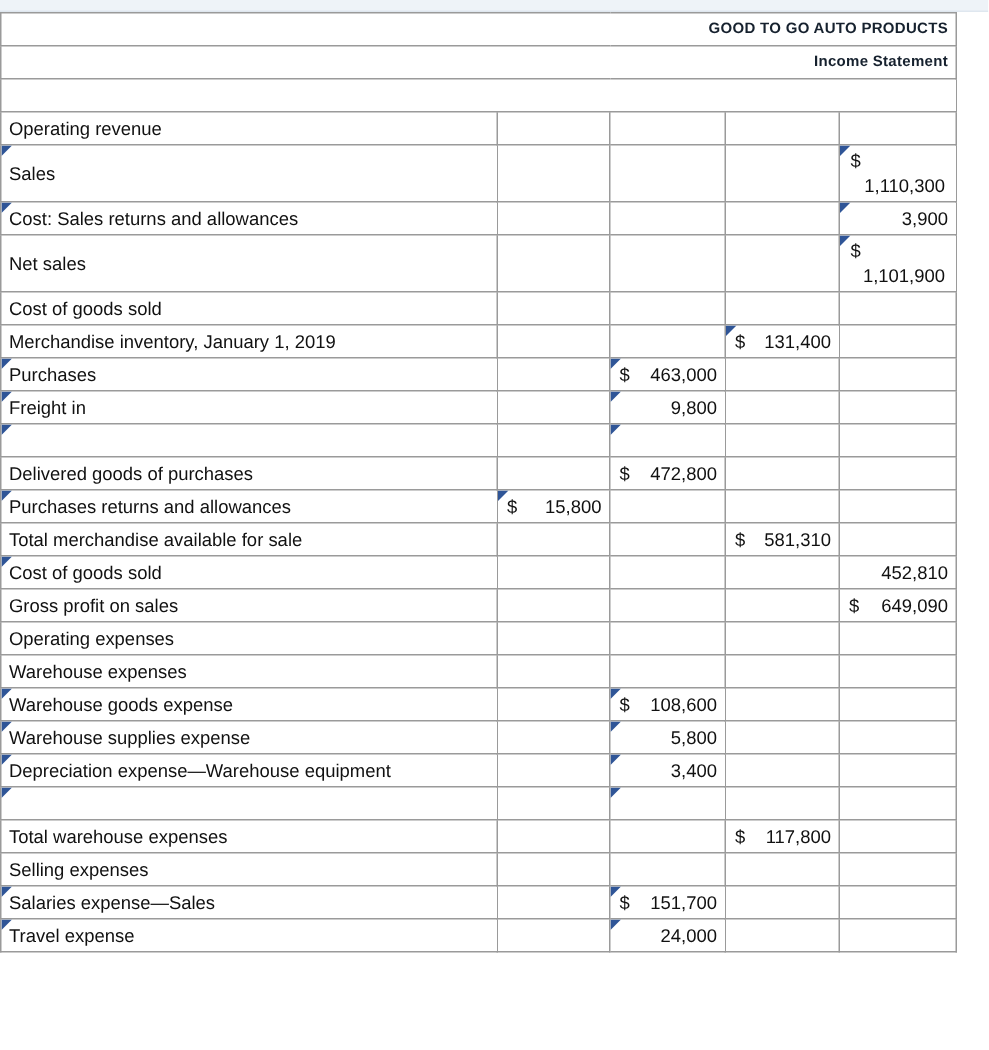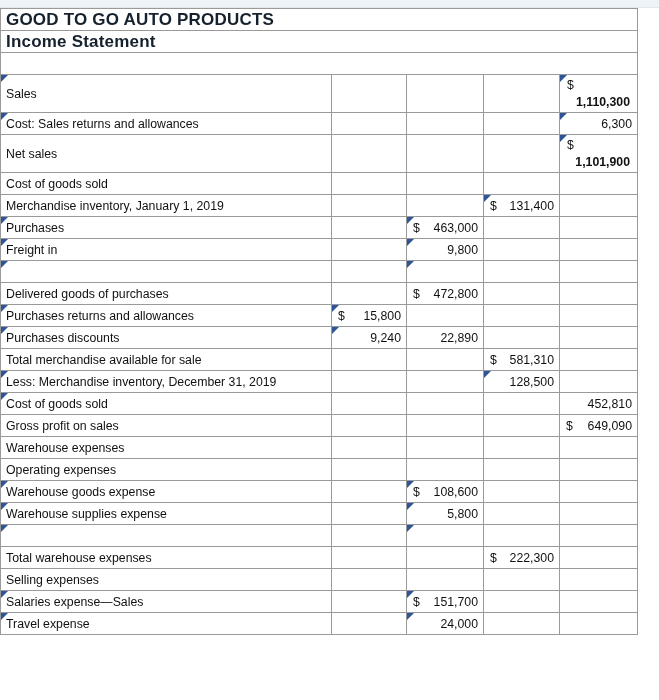--- a/index.html
+++ b/index.html
@@ -44,25 +44,25 @@
     box-sizing: border-box;
     white-space: nowrap;
     overflow: hidden;
   }
 
   
   td.title-band {
     background: #6fa8dc;
     color: #16212e;
     font-weight: bold;
-    text-align: left;
+    text-align: right;
     letter-spacing: .2px;
     border: 1px solid #5b93c6;
     height: 23px;
-    font-size: 17px;
+    font-size: 10px;
     margin-left: 25px;
   }
   td.subtitle-band {
     background: #b6c0da;
     border: 2px solid #5b7fae;
     height: 25px;
     position: relative;
   }
 
   
@@ -91,21 +91,20 @@
     display: block;
     text-align: left;
     padding-left: 2px;
     line-height: 17px;
   }
   td.money2 .v {
     display: block;
     text-align: right;
     padding-right: 2px;
     line-height: 17px;
-    font-weight: bold;
   }
 
   
   td.editable {
     border: 2px solid #5b7fae;
     position: relative;
   }
   td.editable::before {
     content: "";
     position: absolute;
@@ -142,36 +141,43 @@
         <td class="title-band" colspan="5">GOOD TO GO AUTO PRODUCTS</td>
       </tr>
       <tr>
         <td class="title-band" colspan="5">Income Statement</td>
       </tr>
       <tr>
         <td class="subtitle-band" colspan="5"></td>
       </tr>
     </tbody>
     <tbody id="rows-body">
+        <tr>
+          <td class="ind0">Operating revenue</td>
+          <td class="num"></td>
+          <td class="num"></td>
+          <td class="num"></td>
+          <td class="num"></td>
+        </tr>
         <tr class="tall">
           <td class="ind1 editable">Sales</td>
           <td class="num"></td>
           <td class="num"></td>
           <td class="num"></td>
           <td class="num editable money2">
             <span class="d">$</span>
             <span class="v">1,110,300</span>
           </td>
         </tr>
         <tr>
           <td class="ind1 editable">Cost: Sales returns and allowances</td>
           <td class="num"></td>
           <td class="num"></td>
           <td class="num"></td>
-          <td class="num rule-bottom editable">6,300</td>
+          <td class="num rule-bottom editable">3,900</td>
         </tr>
         <tr class="tall">
           <td class="ind1">Net sales</td>
           <td class="num"></td>
           <td class="num"></td>
           <td class="num"></td>
           <td class="num editable money2">
             <span class="d">$</span>
             <span class="v">1,101,900</span>
           </td>
@@ -219,94 +225,87 @@
           <td class="num"></td>
         </tr>
         <tr>
           <td class="ind2 editable">Purchases returns and allowances</td>
           <td class="num editable"><span class="dollar" style="float: left; padding-left: 1px;">$</span><span class="" style="">15,800</span></td>
           <td class="num"></td>
           <td class="num"></td>
           <td class="num"></td>
         </tr>
         <tr>
-          <td class="ind2 editable">Purchases discounts</td>
-          <td class="num editable">9,240</td>
-          <td class="num rule-bottom">22,890</td>
-          <td class="num"></td>
-          <td class="num"></td>
-        </tr>
-        <tr>
           <td class="ind1">Total merchandise available for sale</td>
           <td class="num"></td>
           <td class="num"></td>
           <td class="num"><span class="dollar" style="float: left; padding-left: 1px;">$</span><span class="" style="">581,310</span></td>
           <td class="num"></td>
         </tr>
         <tr>
-          <td class="ind1 editable">Less: Merchandise inventory, December 31, 2019</td>
-          <td class="num"></td>
-          <td class="num"></td>
-          <td class="num editable">128,500</td>
-          <td class="num"></td>
-        </tr>
-        <tr>
           <td class="ind1 editable">Cost of goods sold</td>
           <td class="num"></td>
           <td class="num"></td>
           <td class="num"></td>
           <td class="num rule-bottom">452,810</td>
         </tr>
         <tr>
           <td class="ind0">Gross profit on sales</td>
           <td class="num"></td>
           <td class="num"></td>
           <td class="num"></td>
           <td class="num"><span class="dollar" style="float: left; padding-left: 1px;">$</span><span class="" style="">649,090</span></td>
         </tr>
         <tr>
+          <td class="ind0">Operating expenses</td>
+          <td class="num"></td>
+          <td class="num"></td>
+          <td class="num"></td>
+          <td class="num"></td>
+        </tr>
+        <tr>
           <td class="ind1">Warehouse expenses</td>
           <td class="num"></td>
           <td class="num"></td>
           <td class="num"></td>
           <td class="num"></td>
         </tr>
         <tr>
-          <td class="ind0">Operating expenses</td>
-          <td class="num"></td>
-          <td class="num"></td>
-          <td class="num"></td>
-          <td class="num"></td>
-        </tr>
-        <tr>
           <td class="ind2 editable">Warehouse goods expense</td>
           <td class="num"></td>
           <td class="num editable"><span class="dollar" style="float: left; padding-left: 1px;">$</span><span class="" style="">108,600</span></td>
           <td class="num"></td>
           <td class="num"></td>
         </tr>
         <tr>
           <td class="ind2 editable">Warehouse supplies expense</td>
           <td class="num"></td>
           <td class="num editable">5,800</td>
           <td class="num"></td>
           <td class="num"></td>
         </tr>
         <tr>
+          <td class="ind2 editable">Depreciation expense—Warehouse equipment</td>
+          <td class="num"></td>
+          <td class="num editable">3,400</td>
+          <td class="num"></td>
+          <td class="num"></td>
+        </tr>
+        <tr>
           <td class="ind2 editable"></td>
           <td class="num"></td>
           <td class="num rule-bottom editable"></td>
           <td class="num"></td>
           <td class="num"></td>
         </tr>
         <tr>
           <td class="ind3">Total warehouse expenses</td>
           <td class="num"></td>
           <td class="num"></td>
-          <td class="num"><span class="dollar" style="float: left; padding-left: 1px;">$</span><span class="" style="">222,300</span></td>
+          <td class="num"><span class="dollar" style="float: left; padding-left: 1px;">$</span><span class="" style="">117,800</span></td>
           <td class="num"></td>
         </tr>
         <tr>
           <td class="ind1">Selling expenses</td>
           <td class="num"></td>
           <td class="num"></td>
           <td class="num"></td>
           <td class="num"></td>
         </tr>
         <tr>

